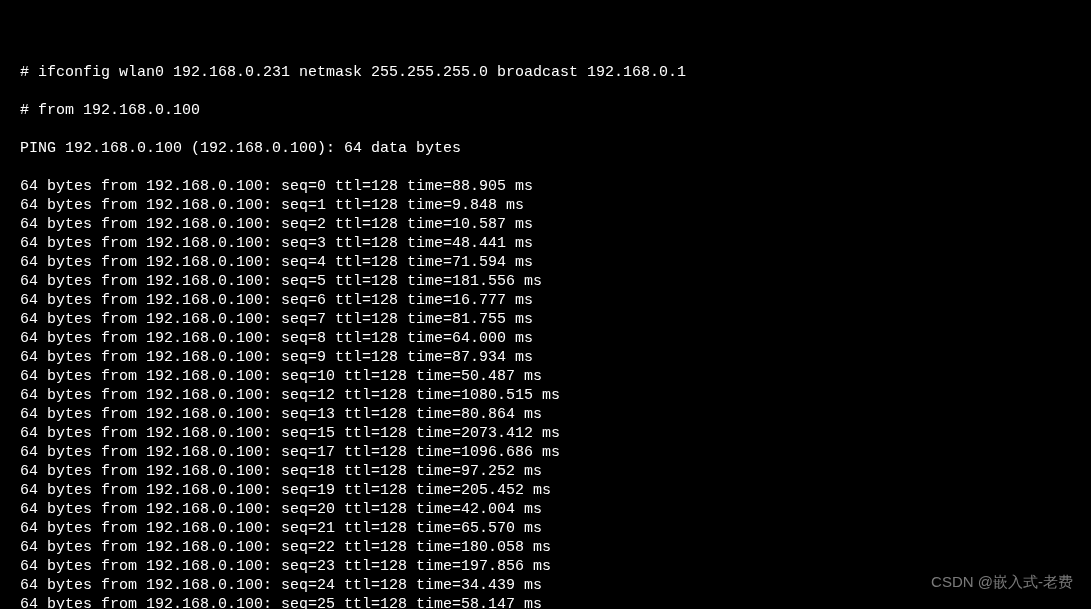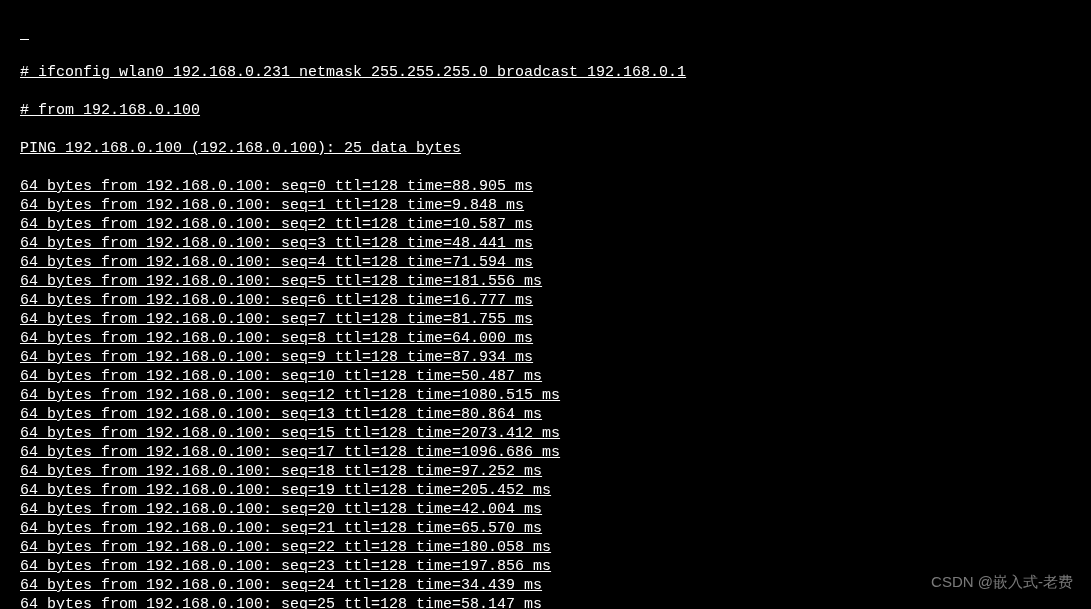--- a/index.html
+++ b/index.html
@@ -11,40 +11,40 @@
   line-height: 19px;
   width: 1091px;
   height: 609px;
   overflow: hidden;
   position: relative;
 }
 .terminal {
   padding: 6px 0 0 20px;
   white-space: pre;
 }
-.line { display: block; text-decoration: underline; }
+.line { display: block; }
 .watermark {
   position: absolute;
   right: 18px;
   bottom: 18px;
   color: rgba(220, 220, 220, 0.55);
   font-family: "Microsoft YaHei", "Segoe UI", sans-serif;
   font-size: 15px;
   pointer-events: none;
   margin-top: 34px;
 }
 </style>
 </head>
 <body>
 
 <div class="terminal">
 <span class="line"> </span>
 <span class="line"># ifconfig wlan0 192.168.0.231 netmask 255.255.255.0 broadcast 192.168.0.1</span>
 <span class="line"># from 192.168.0.100</span>
-<span class="line">PING 192.168.0.100 (192.168.0.100): 25 data bytes</span>
+<span class="line">PING 192.168.0.100 (192.168.0.100): 64 data bytes</span>
 <div id="replies"><span class="line">64 bytes from 192.168.0.100: seq=0 ttl=128 time=88.905 ms</span><span class="line">64 bytes from 192.168.0.100: seq=1 ttl=128 time=9.848 ms</span><span class="line">64 bytes from 192.168.0.100: seq=2 ttl=128 time=10.587 ms</span><span class="line">64 bytes from 192.168.0.100: seq=3 ttl=128 time=48.441 ms</span><span class="line">64 bytes from 192.168.0.100: seq=4 ttl=128 time=71.594 ms</span><span class="line">64 bytes from 192.168.0.100: seq=5 ttl=128 time=181.556 ms</span><span class="line">64 bytes from 192.168.0.100: seq=6 ttl=128 time=16.777 ms</span><span class="line">64 bytes from 192.168.0.100: seq=7 ttl=128 time=81.755 ms</span><span class="line">64 bytes from 192.168.0.100: seq=8 ttl=128 time=64.000 ms</span><span class="line">64 bytes from 192.168.0.100: seq=9 ttl=128 time=87.934 ms</span><span class="line">64 bytes from 192.168.0.100: seq=10 ttl=128 time=50.487 ms</span><span class="line">64 bytes from 192.168.0.100: seq=12 ttl=128 time=1080.515 ms</span><span class="line">64 bytes from 192.168.0.100: seq=13 ttl=128 time=80.864 ms</span><span class="line">64 bytes from 192.168.0.100: seq=15 ttl=128 time=2073.412 ms</span><span class="line">64 bytes from 192.168.0.100: seq=17 ttl=128 time=1096.686 ms</span><span class="line">64 bytes from 192.168.0.100: seq=18 ttl=128 time=97.252 ms</span><span class="line">64 bytes from 192.168.0.100: seq=19 ttl=128 time=205.452 ms</span><span class="line">64 bytes from 192.168.0.100: seq=20 ttl=128 time=42.004 ms</span><span class="line">64 bytes from 192.168.0.100: seq=21 ttl=128 time=65.570 ms</span><span class="line">64 bytes from 192.168.0.100: seq=22 ttl=128 time=180.058 ms</span><span class="line">64 bytes from 192.168.0.100: seq=23 ttl=128 time=197.856 ms</span><span class="line">64 bytes from 192.168.0.100: seq=24 ttl=128 time=34.439 ms</span><span class="line">64 bytes from 192.168.0.100: seq=25 ttl=128 time=58.147 ms</span></div>
 
 
 
 
 </div>
 
 <div class="watermark">CSDN @嵌入式-老费</div>
 
 </body></html>

